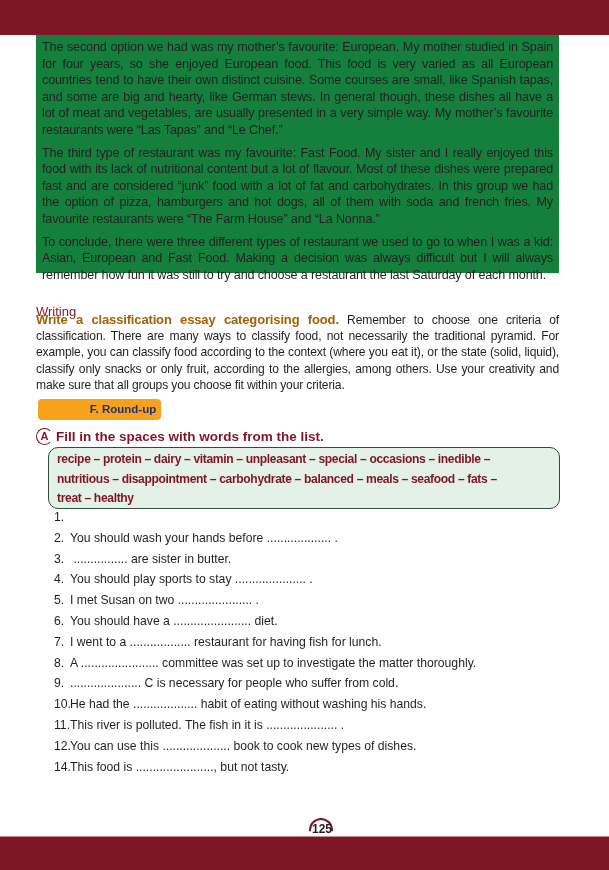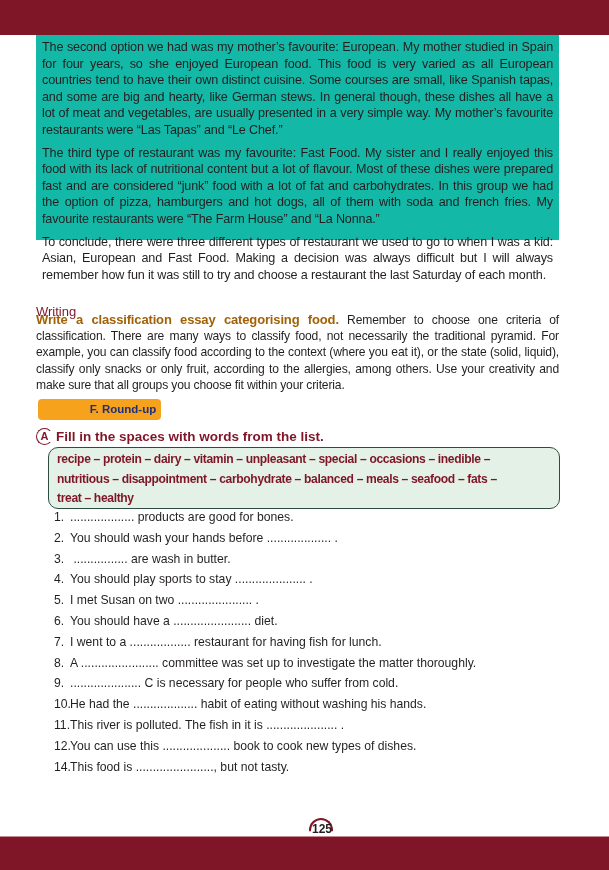--- a/index.html
+++ b/index.html
@@ -6,22 +6,22 @@
   body {
     width: 609px; height: 870px; position: relative; overflow: hidden;
     background: #ffffff;
     font-family: "Liberation Sans", "DejaVu Sans", sans-serif;
     color: #231f20;
   }
   .top-bar { position: absolute; left: 0; top: 0; width: 609px; height: 35px; background: #7f1628; }
   .bottom-bar { position: absolute; left: 0; bottom: 0; width: 609px; height: 33px; background: #7f1628; border-top: 1px solid #c78a95; }
 
   .reading-box {
-    position: absolute; left: 36px; top: 35px; width: 523px; height: 205px;
-    background: #14b8a6; box-sizing: border-box; padding: 4px 6px 0 6px;
+    position: absolute; left: 36px; top: 35px; width: 523px; height: 238px;
+    background: #15803d; box-sizing: border-box; padding: 4px 6px 0 6px;
   }
   .reading-box p {
     margin: 0 0 6px 0; font-size: 12.6px; line-height: 16.6px; text-align: justify;
     letter-spacing: -0.15px;
   }
 
   .section-title {
     position: absolute; left: 36px; top: 304px; font-weight: normal; color: #7f1628; font-size: 13px;
   }
   .writing-para {
@@ -97,29 +97,28 @@
 
 <div class="word-box">
   <div class="line">recipe – protein – dairy – vitamin – unpleasant – special – occasions – inedible –</div>
   <div class="line">nutritious – disappointment – carbohydrate – balanced – meals – seafood – fats –</div>
   <div class="line">treat – healthy</div>
 </div>
 
 <ul class="questions">
   <li>
       <span class="num">1.</span>
-      <span style="white-space:pre">................... products are good for bones.</span>
     </li>
   <li>
       <span class="num">2.</span>
       <span>You should wash your hands before ................... .</span>
     </li>
   <li>
       <span class="num">3.</span>
-      <span style="white-space:pre"> ................ are wash in butter.</span>
+      <span style="white-space:pre"> ................ are sister in butter.</span>
     </li>
   <li>
       <span class="num">4.</span>
       <span>You should play sports to stay ..................... .</span>
     </li>
   <li>
       <span class="num">5.</span>
       <span>I met Susan on two ...................... .</span>
     </li>
   <li>

